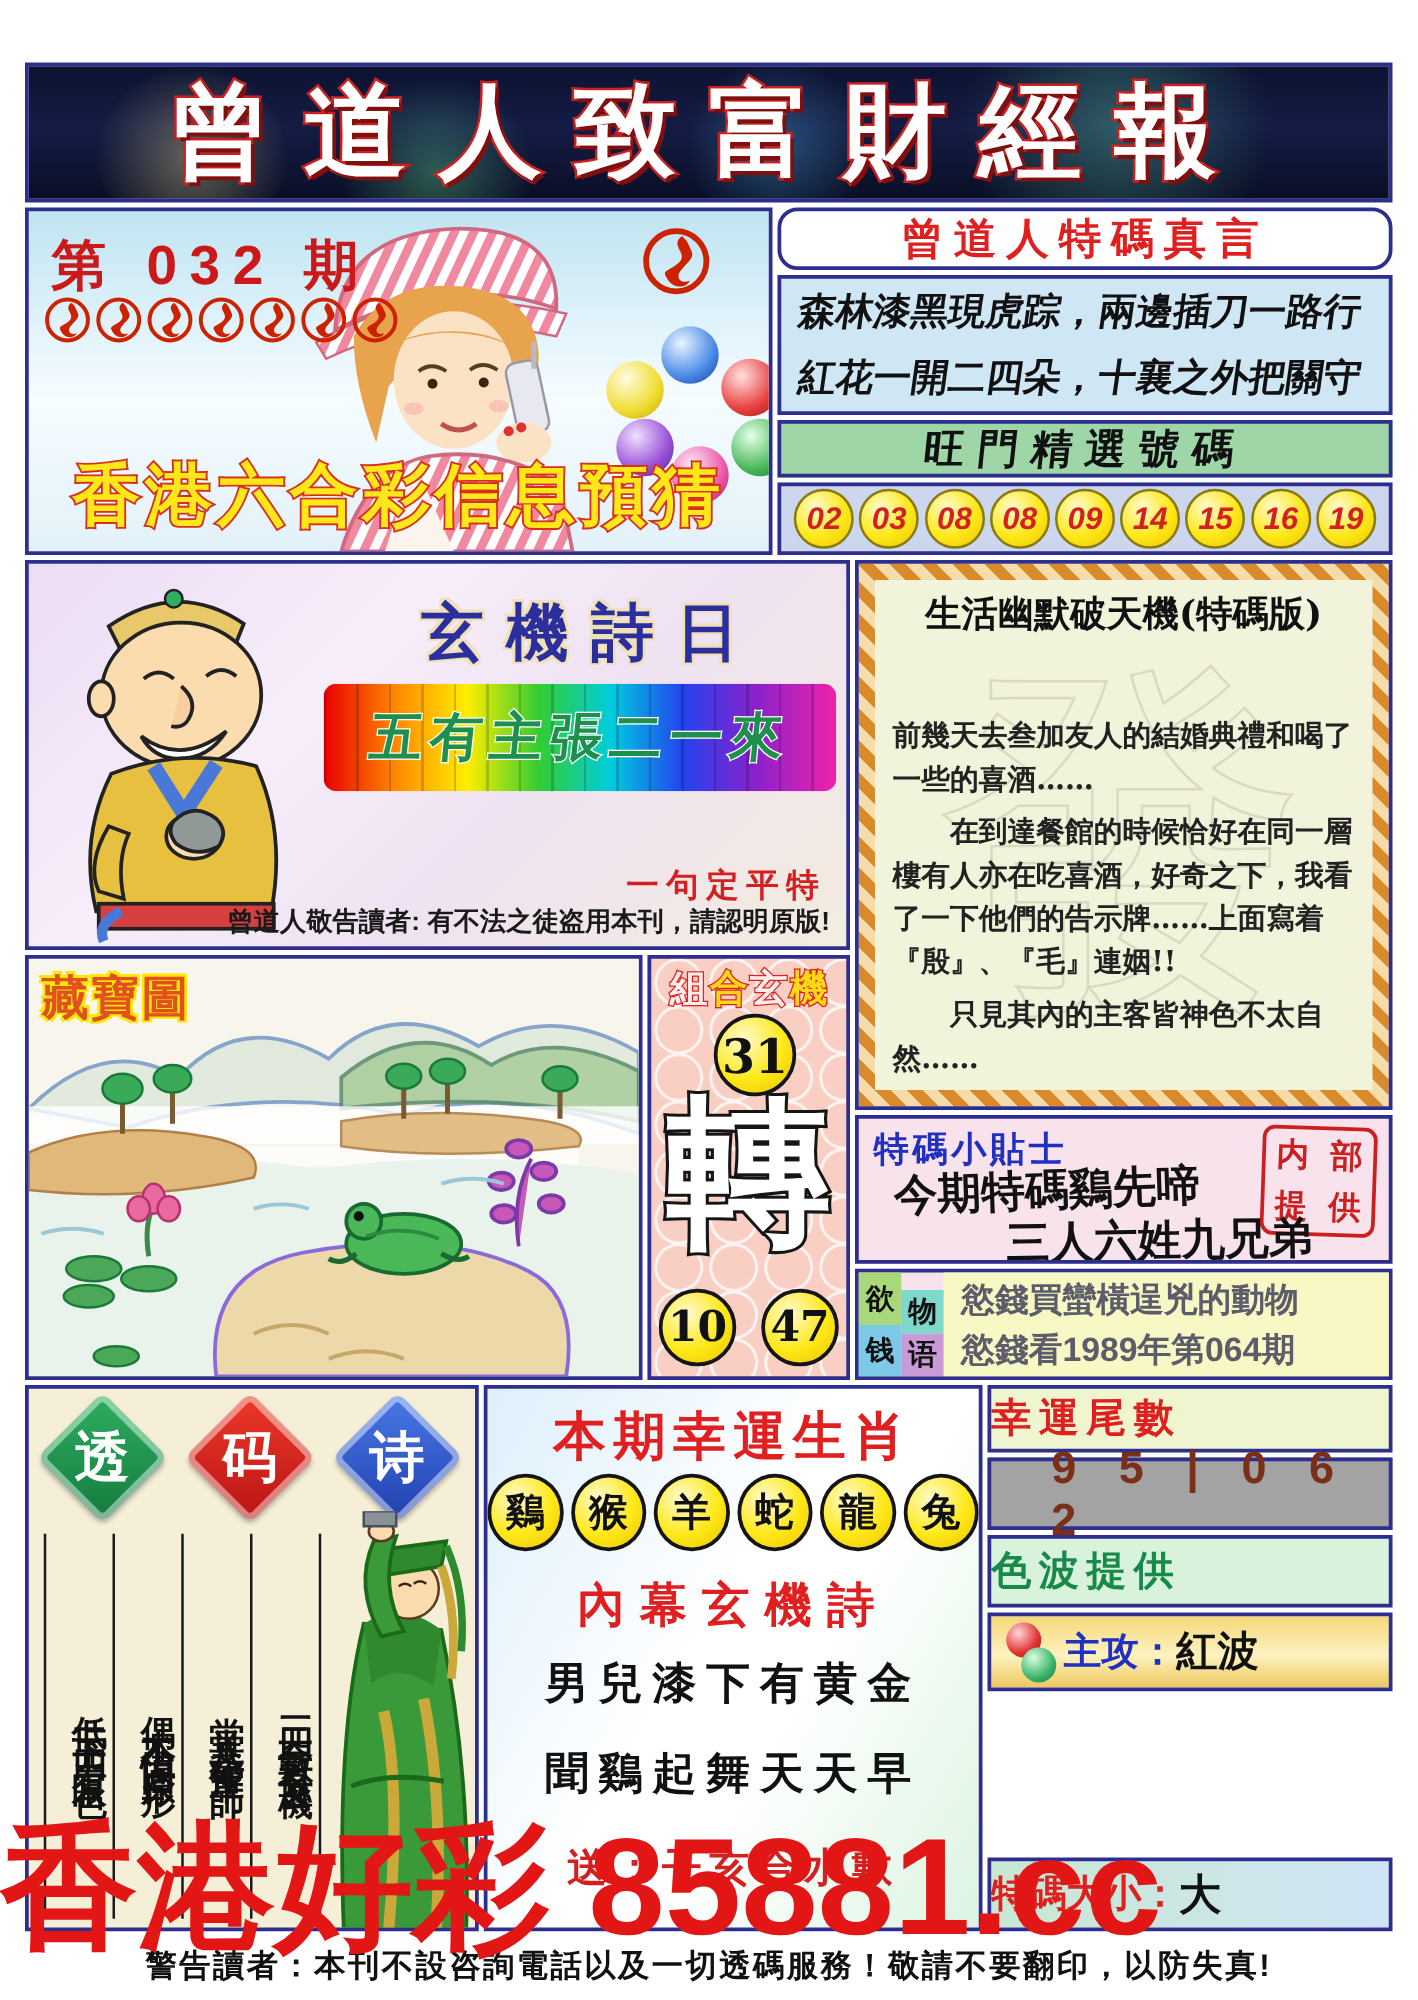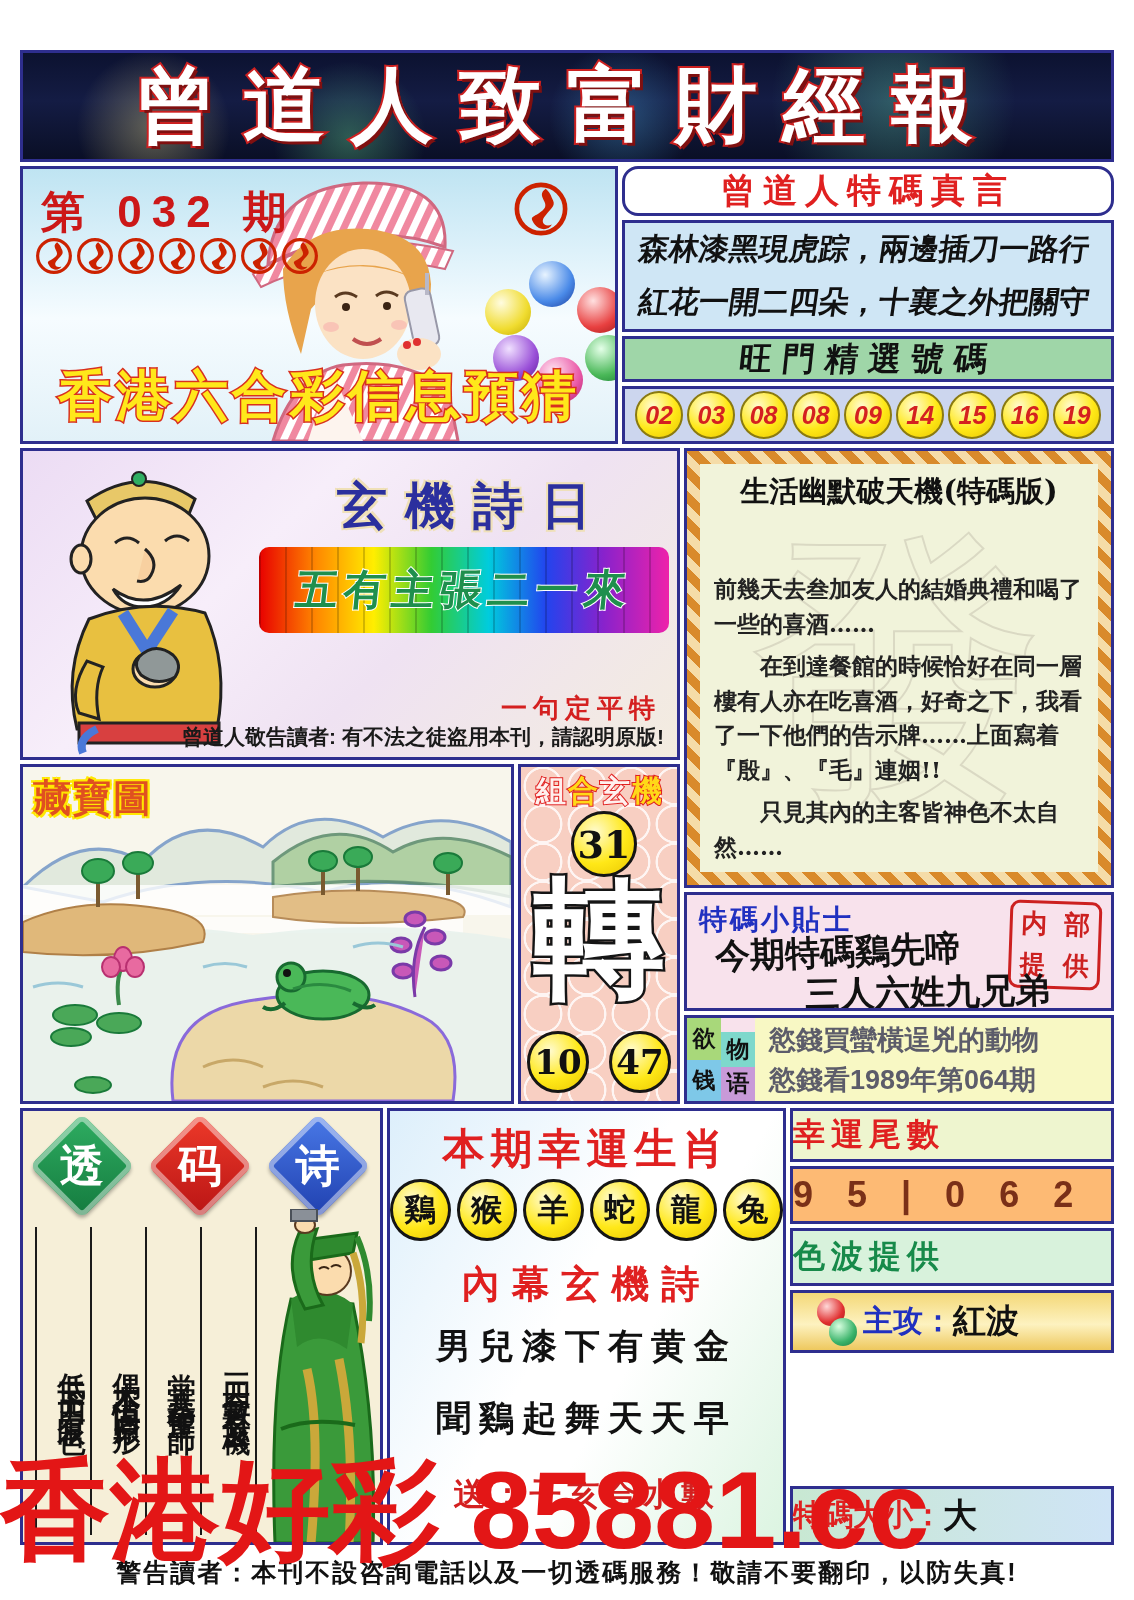--- a/index.html
+++ b/index.html
@@ -128,23 +128,23 @@
       display:flex;align-items:center;justify-content:center;
       font-size:31px;font-weight:900;color:#111;font-family:"DejaVu Serif",serif;}
   .inner-title{font-size:38px;font-weight:900;color:#e02020;letter-spacing:12px;}
   .lpoem{font-size:35px;font-weight:900;color:#111;letter-spacing:8px;font-family:"DejaVu Serif",serif;}
   .gift{font-size:32px;font-weight:900;color:#d42020;letter-spacing:6px;}
 
   
   .rrow{position:absolute;left:790px;width:324px;border:3px solid #2e2e8e;box-sizing:border-box;
       display:flex;align-items:center;justify-content:flex-start;}
   .rr-tail{background:#eef5cf;} .rr-tail span{font-size:32px;font-weight:900;color:#e02020;letter-spacing:6px;}
-  .rr-nums{background:#fdba74;} .rr-nums span{font-size:36px;font-weight:900;color:#7a3018;letter-spacing:12px;}
+  .rr-nums{background:#a3a3a3;padding-left:48px;} .rr-nums span{font-size:36px;font-weight:900;color:#7a3018;letter-spacing:12px;}
   .rr-wave{background:#d8f2dc;} .rr-wave span{font-size:32px;font-weight:900;color:#178a4a;letter-spacing:6px;}
-  .rr-gold{background:linear-gradient(180deg,#f4d878,#fdf2c0 55%,#eec85e);justify-content:flex-start;padding-left:24px;}
+  .rr-gold{background:linear-gradient(180deg,#f4d878,#fdf2c0 55%,#eec85e);justify-content:flex-start;padding-left:12px;}
   .rr-blue{background:linear-gradient(90deg,#d8ecd8,#b8d8f2);}
   .rr-green{background:linear-gradient(90deg,#c8e8d2,#cfe4f6);}
   .lblB{font-size:30px;font-weight:900;color:#2030c0;}
   .lblR{font-size:30px;font-weight:900;color:#e02020;}
   .valK{font-size:34px;font-weight:900;color:#111;font-family:"DejaVu Serif",serif;}
   .mb{position:relative;width:40px;height:52px;margin-right:6px;flex:none;}
   .mb i{position:absolute;border-radius:50%;width:28px;height:28px;}
   .mb .r{background:radial-gradient(circle at 35% 30%,#ffd8d8,#e03030 60%,#a01818);top:2px;left:0;}
   .mb .g{background:radial-gradient(circle at 35% 30%,#d8ffe0,#3ab36a 60%,#1a7a40);bottom:2px;right:0;}
 

